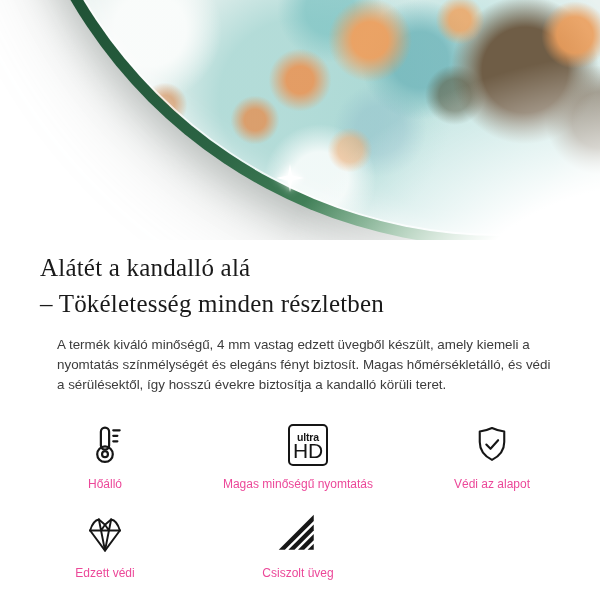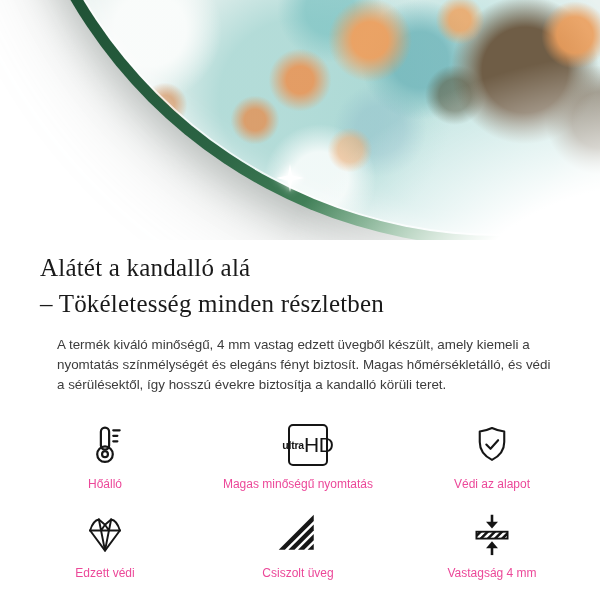--- a/index.html
+++ b/index.html
@@ -73,21 +73,21 @@
     grid-template-columns:210px 176px 212px;
     row-gap:20px;justify-items:center;
   }
   .features{margin-left:-40px;margin-right:-40px;padding:0;}
   .feature{display:flex;flex-direction:column;align-items:center;}
   .icon-box{height:46px;display:flex;align-items:center;justify-content:center;margin-bottom:9px;}
   .feature-label{font-size:12px;color:#ec4899;line-height:14px;white-space:nowrap;}
   .stroke-ic{stroke:#161616;fill:none;stroke-width:2.4;stroke-linecap:round;stroke-linejoin:round;}
   .uhd-box{
     width:36px;height:38px;border:2.6px solid #151515;border-radius:5px;
-    display:flex;flex-direction:row;align-items:center;justify-content:center;
+    display:flex;flex-direction:column;align-items:center;justify-content:center;
     color:#151515;
     margin-left:20px;
   }
   .uhd-top{font-size:10.5px;font-weight:700;line-height:11px;letter-spacing:-.2px;}
   .uhd-bottom{font-size:21px;font-weight:400;line-height:16px;letter-spacing:-.3px;}
 </style>
 </head>
 <body>
 
 <div class="page">
@@ -172,36 +172,16 @@
               <polygon points="2,42 9,42 42,9 42,2"></polygon>
               <polygon points="13,42 20,42 42,20 42,13"></polygon>
               <polygon points="24,42 31,42 42,31 42,24"></polygon>
               <polygon points="35,42 42,42 42,35"></polygon>
             </g>
           </svg>
         </div>
         <div class="feature-label">Csiszolt üveg</div>
       </div>
 
-      <div class="feature">
-        <div class="icon-box">
-          <svg width="44" height="44" viewBox="0 0 48 48">
-            <defs>
-              <pattern id="hatchP" width="5.5" height="5.5" patternUnits="userSpaceOnUse" patternTransform="rotate(45)">
-                <rect width="5.5" height="5.5" fill="#ffffff"></rect>
-                <rect width="2.8" height="5.5" fill="#141414"></rect>
-              </pattern>
-            </defs>
-            <g fill="#141414">
-              <rect x="22.6" y="3" width="2.8" height="8"></rect>
-              <polygon points="17.5,10.5 30.5,10.5 24,18"></polygon>
-              <polygon points="17.5,39.5 30.5,39.5 24,32"></polygon>
-              <rect x="22.6" y="39" width="2.8" height="8"></rect>
-            </g>
-            <rect x="7" y="21.5" width="34" height="7.5" fill="url(#hatchP)" stroke="#141414" stroke-width="2"></rect>
-          </svg>
-        </div>
-        <div class="feature-label">Vastagság 4 mm</div>
-      </div>
 
     </div>
   </div>
 </div>
 
 </body></html>

